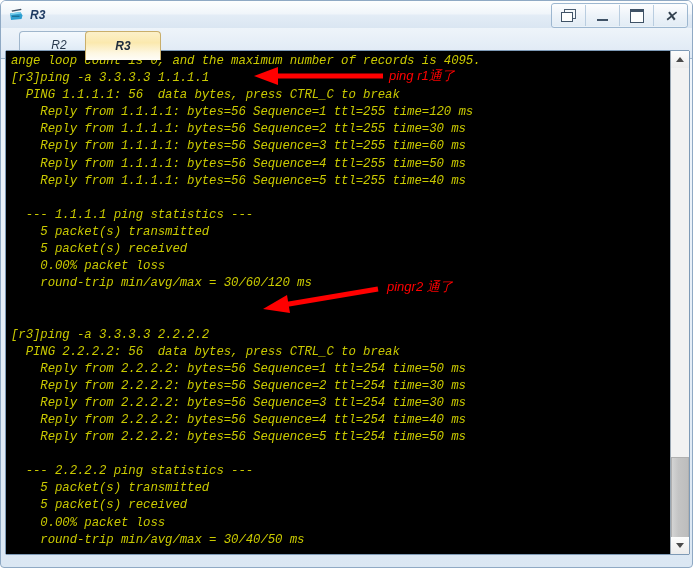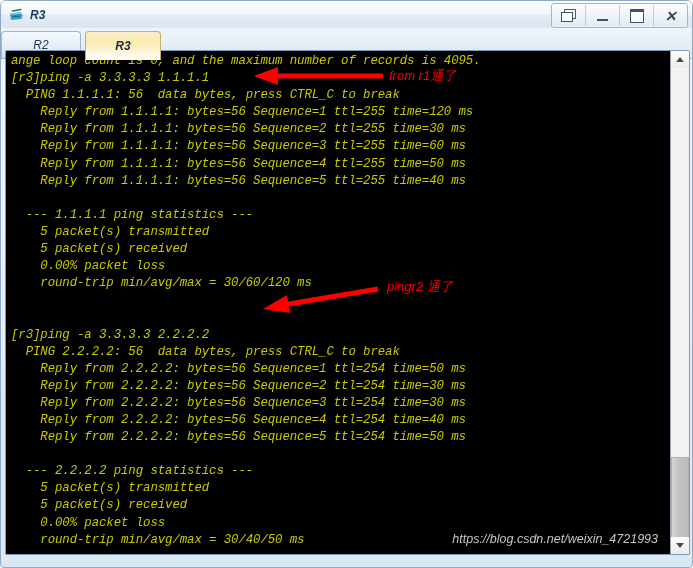--- a/index.html
+++ b/index.html
@@ -132,21 +132,21 @@
     display: flex;
     align-items: center;
     justify-content: center;
     font-size: 12px;
     color: #28394d;
     border: 1px solid #9fb6cc;
     border-bottom: none;
     border-radius: 4px 4px 0 0;
   }
   .tab.inactive {
-    left: 0;
+    left: 18px;
     width: 80px;
     background: linear-gradient(to bottom, #f4f9fd 0%, #e4eef8 55%, #d4e3f1 100%);
   }
   .tab.active {
     left: 84px;
     width: 76px;
     height: 29px;
     background: linear-gradient(to bottom, #fcf0c9 0%, #fbe9ae 38%, #fdf7e2 75%, #fefdf8 100%);
     border-color: #c9ae6a;
     font-weight: bold;
@@ -345,25 +345,24 @@
           <line x1="377" y1="25" x2="266" y2="25" stroke="#ff0000" stroke-width="5"></line>
           <polygon points="248,25 272,16 272,34" fill="#ff0000"></polygon>
         </g>
 
         <g>
           <line x1="372" y1="238" x2="277" y2="254" stroke="#ff0000" stroke-width="5"></line>
           <polygon points="257,258 281,244 284,262" fill="#ff0000"></polygon>
         </g>
       </svg>
 
-      <span class="anno-label" style="left:383px; top:16px;">from r1通了</span>
+      <span class="anno-label" style="left:383px; top:16px;">ping r1通了</span>
 
       <span class="anno-label" style="left:381px; top:227px;">pingr2 通了</span>
 
-      <span class="watermark">https://blog.csdn.net/weixin_4721993</span>
     </div>
 
     <div class="scrollbar">
       <div class="sb-arrow up">
         <span class="sb-chev up"></span>
       </div>
       <div class="sb-track">
         <div class="sb-thumb"></div>
       </div>
       <div class="sb-arrow down">

